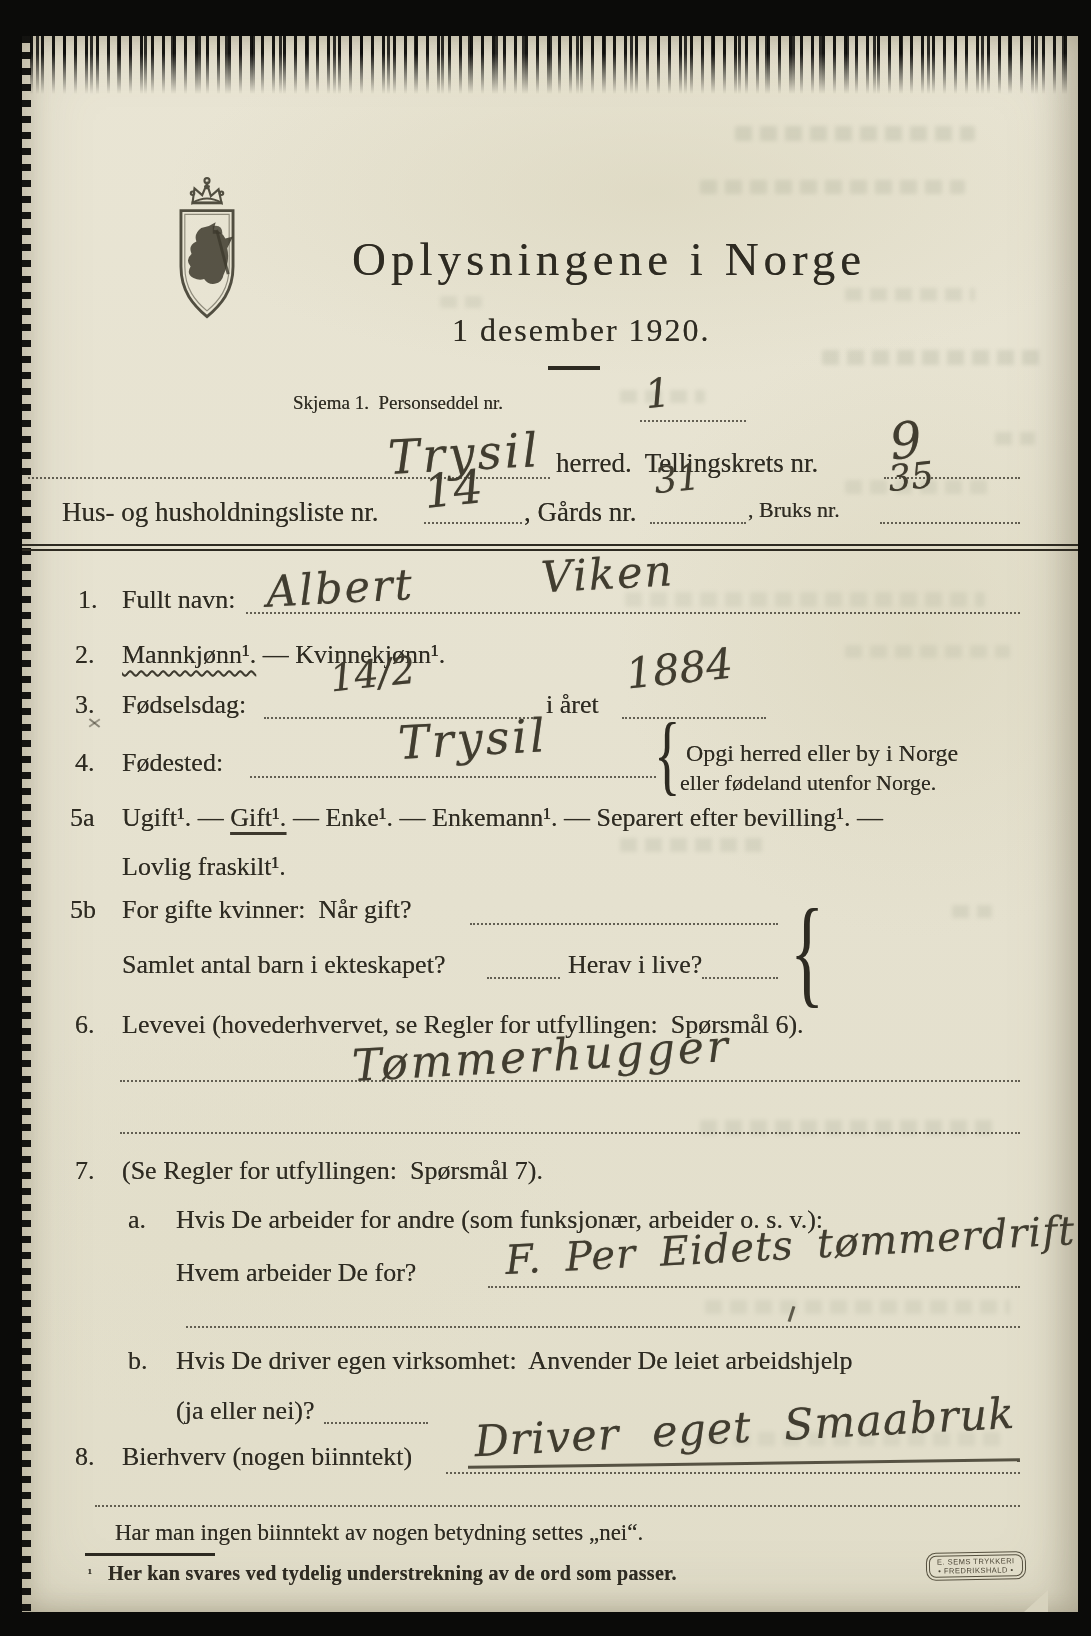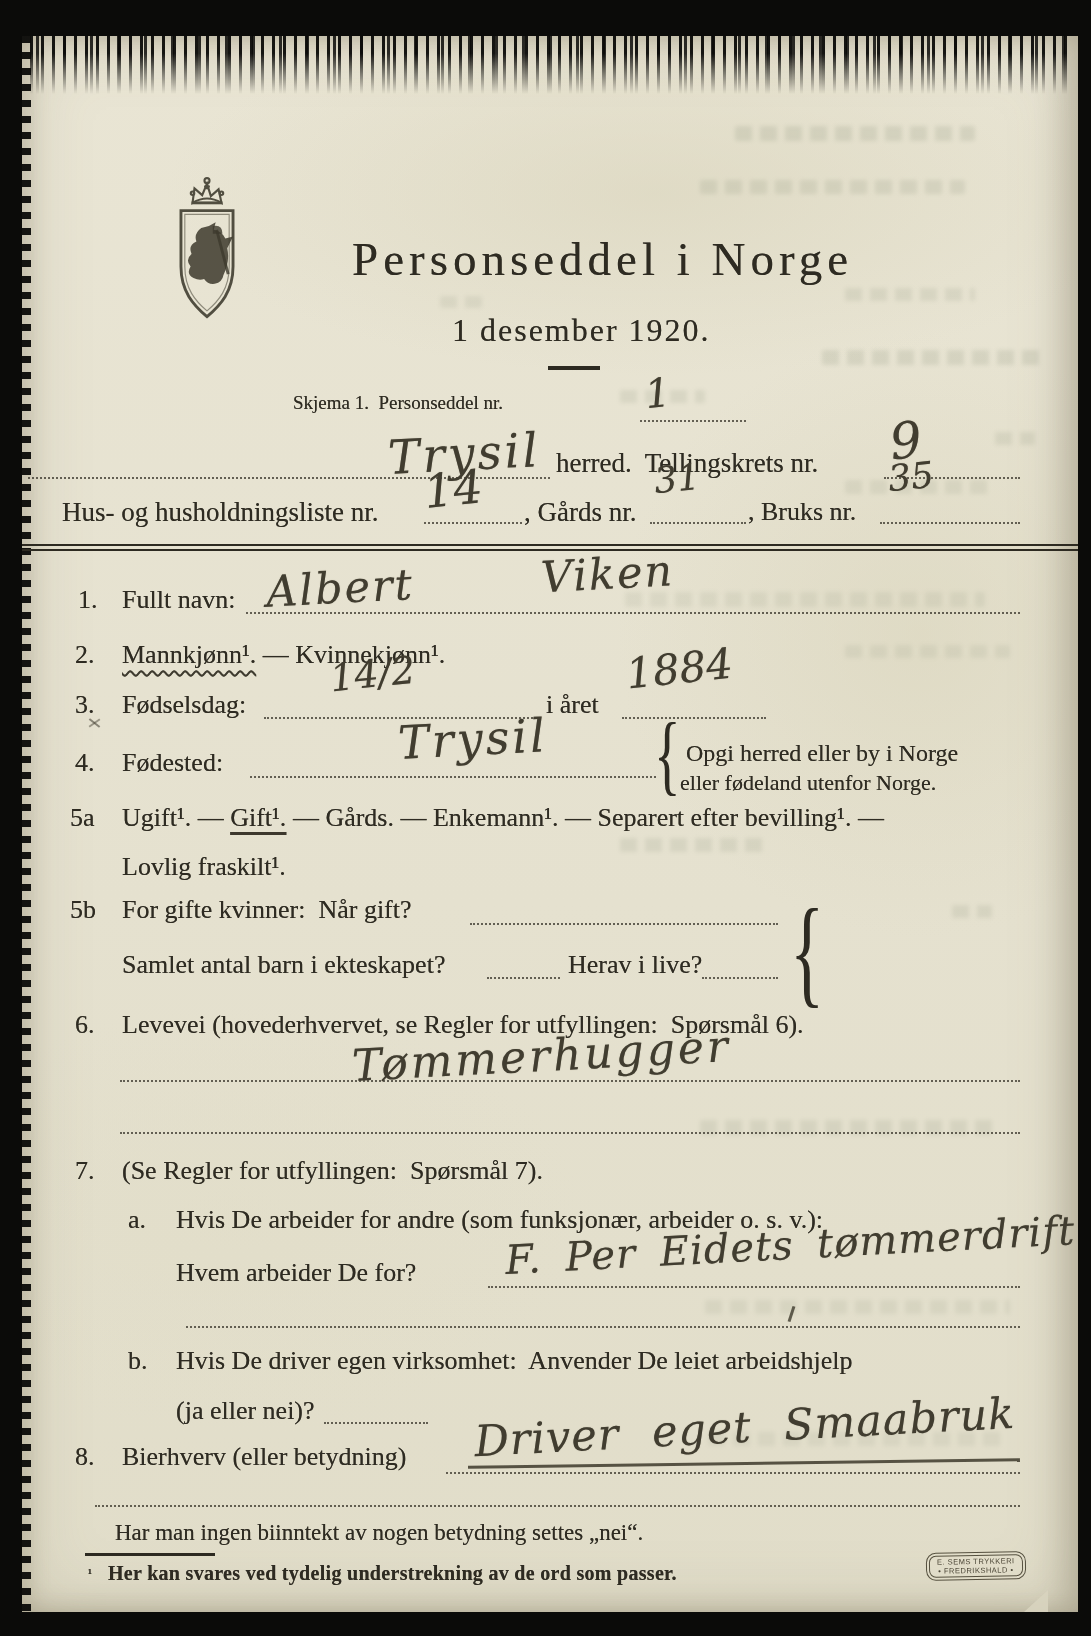--- a/index.html
+++ b/index.html
@@ -81,41 +81,41 @@
         <circle cx="55" cy="22" r="1.8"></circle>
       <path d="M24 32 h32" stroke-width="3"></path>
       <path d="M13 40 h54 v58 c0 26 -13 40 -27 52 c-14 -12 -27 -26 -27 -52 z" stroke-width="3"></path>
       <path d="M17 44 h46 v54 c0 23 -11 36 -23 46 c-12 -10 -23 -23 -23 -46 z" stroke-width="1.2" opacity=".6"></path>
     </g>
     <path fill="#3d3a2d" opacity=".85" d="M34 58 q-8 6 -5 14 q-9 4 -5 13 q-7 6 -1 13 q-5 8 3 12 q6 3 11 1 q4 6 11 5 q8 -2 9 -9 q7 -14 4 -28 l6 -12 -8 2 q-4 -8 -12 -9 l2 -8 -7 4 z"></path>
     <path d="M50 60 l12 46" stroke="#3d3a2d" stroke-width="3" opacity=".8"></path>
     <path d="M46 56 q10 -2 10 8 l-10 0 z" fill="#3d3a2d" opacity=".8"></path>
   </svg>
 
-  <div class="p" style="left:352px;top:232px;font-size:47px;letter-spacing:5px">Personseddel i Norge</div>
+  <div class="p" style="left:352px;top:232px;font-size:47px;letter-spacing:5px">Oplysningene i Norge</div>
   <div class="p" style="left:452px;top:312px;font-size:32px;letter-spacing:2px">1 desember 1920.</div>
   <div class="rule" style="left:548px;top:366px;width:52px;height:3.5px"></div>
 
   <div class="p" style="left:293px;top:392px;font-size:19px">Skjema 1.  Personseddel nr.</div>
   <div class="h hn" style="left:645px;top:370px;font-size:40px">1</div>
   <div class="dot" style="left:640px;top:420px;width:106px"></div>
 
   <div class="dot" style="left:28px;top:477px;width:522px"></div>
   <div class="h" style="left:388px;top:426px;font-size:47px;letter-spacing:3px">Trysil</div>
   <div class="p" style="left:556px;top:448px;font-size:27px">herred.  Tellingskrets nr.</div>
   <div class="h hn" style="left:890px;top:412px;font-size:50px">9</div>
   <div class="dot" style="left:884px;top:477px;width:136px"></div>
 
   <div class="p" style="left:62px;top:497px;font-size:27px">Hus- og husholdningsliste nr.</div>
   <div class="h hn" style="left:424px;top:462px;font-size:46px">14</div>
   <div class="dot" style="left:424px;top:522px;width:98px"></div>
   <div class="p" style="left:524px;top:497px;font-size:27px">, Gårds nr.</div>
   <div class="h hn" style="left:654px;top:458px;font-size:36px">31</div>
   <div class="dot" style="left:650px;top:522px;width:96px"></div>
-  <div class="p" style="left:748px;top:497px;font-size:26px">, Bruks nr.</div>
+  <div class="p" style="left:748px;top:497px;font-size:22px">, Bruks nr.</div>
   <div class="h hn" style="left:888px;top:456px;font-size:36px">35</div>
   <div class="dot" style="left:880px;top:522px;width:140px"></div>
 
   <div class="rule" style="left:22px;top:544px;width:1056px;height:2px"></div>
   <div class="rule" style="left:22px;top:549px;width:1056px;height:2px"></div>
 
   <div class="p" style="left:78px;top:585px">1.</div>
   <div class="p" style="left:122px;top:585px">Fullt navn:</div>
   <div class="h" style="left:266px;top:556px;font-size:43px;word-spacing:48px;letter-spacing:2px">Albert  Viken</div>
   <div class="dot" style="left:246px;top:612px;width:774px"></div>
@@ -136,21 +136,21 @@
   <div class="dot" style="left:250px;top:776px;width:406px"></div>
   <div class="h" style="left:398px;top:712px;font-size:46px;letter-spacing:3px">Trysil</div>
   <div class="brace" style="left:654px;top:704px;font-size:74px;transform:scaleY(1.2) scaleX(.75);transform-origin:left top">{</div>
   <div class="p" style="left:686px;top:740px;font-size:24px">Opgi herred eller by i Norge</div>
   <div class="p" style="left:680px;top:770px;font-size:22px">eller fødeland utenfor Norge.</div>
 
   <div class="tickmark" style="left:88px;top:722px;width:13px;height:2px;transform:rotate(38deg);opacity:.55"></div>
   <div class="tickmark" style="left:88px;top:722px;width:13px;height:2px;transform:rotate(-35deg);opacity:.45"></div>
 
   <div class="p" style="left:70px;top:803px">5a</div>
-  <div class="p" style="left:122px;top:803px"><span>Ugift¹. — </span><span class="uline">Gift¹.</span><span> — Gårds. — Enkemann¹. — Separert efter bevilling¹. — </span></div>
+  <div class="p" style="left:122px;top:803px"><span>Ugift¹. — </span><span class="uline">Gift¹.</span><span> — Enke¹. — Enkemann¹. — Separert efter bevilling¹. — </span></div>
   <div class="p" style="left:122px;top:852px">Lovlig fraskilt¹.</div>
 
   <div class="p" style="left:70px;top:895px">5b</div>
   <div class="p" style="left:122px;top:895px">For gifte kvinner:  Når gift?</div>
   <div class="dot" style="left:470px;top:923px;width:308px"></div>
   <div class="p" style="left:122px;top:950px">Samlet antal barn i ekteskapet?</div>
   <div class="dot" style="left:487px;top:977px;width:73px"></div>
   <div class="p" style="left:568px;top:950px">Herav i live?</div>
   <div class="dot" style="left:702px;top:977px;width:76px"></div>
   <div class="brace" style="left:790px;top:882px;font-size:102px;transform:scaleY(1.18) scaleX(.7);transform-origin:left top">{</div>
@@ -171,21 +171,21 @@
   <div class="dot" style="left:488px;top:1286px;width:532px"></div>
   <div class="dot" style="left:186px;top:1326px;width:834px"></div>
 
   <div class="p" style="left:128px;top:1346px">b.</div>
   <div class="p" style="left:176px;top:1346px">Hvis De driver egen virksomhet:  Anvender De leiet arbeidshjelp</div>
   <div class="tickmark" style="left:790px;top:1306px;width:3px;height:16px;transform:rotate(18deg);opacity:.8"></div>
   <div class="p" style="left:176px;top:1396px">(ja eller nei)?</div>
   <div class="dot" style="left:324px;top:1422px;width:104px"></div>
 
   <div class="p" style="left:75px;top:1442px">8.</div>
-  <div class="p" style="left:122px;top:1442px">Bierhverv (eller betydning)</div>
+  <div class="p" style="left:122px;top:1442px">Bierhverv (nogen biinntekt)</div>
   <div class="h" style="left:474px;top:1402px;font-size:43px;word-spacing:18px;letter-spacing:1px">Driver eget Smaabruk</div>
   <div class="dot" style="left:446px;top:1472px;width:574px"></div>
   <div class="inkline" style="left:468px;top:1462px;width:552px;height:3px;transform:rotate(-0.8deg)"></div>
 
   <div class="dot" style="left:95px;top:1505px;width:925px"></div>
   <div class="p" style="left:115px;top:1520px;font-size:23px">Har man ingen biinntekt av nogen betydning settes „nei“.</div>
   <div class="rule" style="left:85px;top:1553px;width:130px;height:2.5px"></div>
   <div class="p" style="left:88px;top:1566px;font-size:13px;font-weight:bold">¹</div>
   <div class="p" style="left:108px;top:1562px;font-size:20px;font-weight:bold;letter-spacing:.3px">Her kan svares ved tydelig understrekning av de ord som passer.</div>
 

